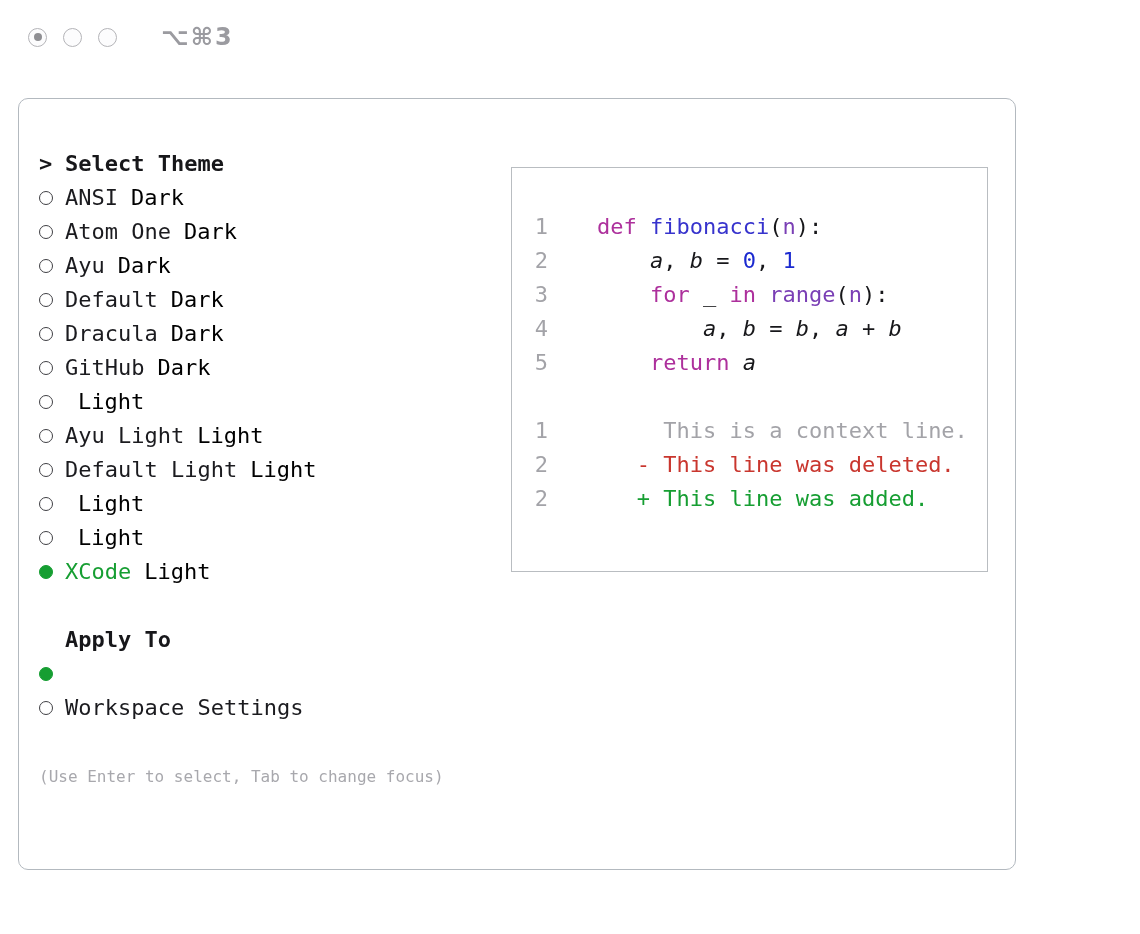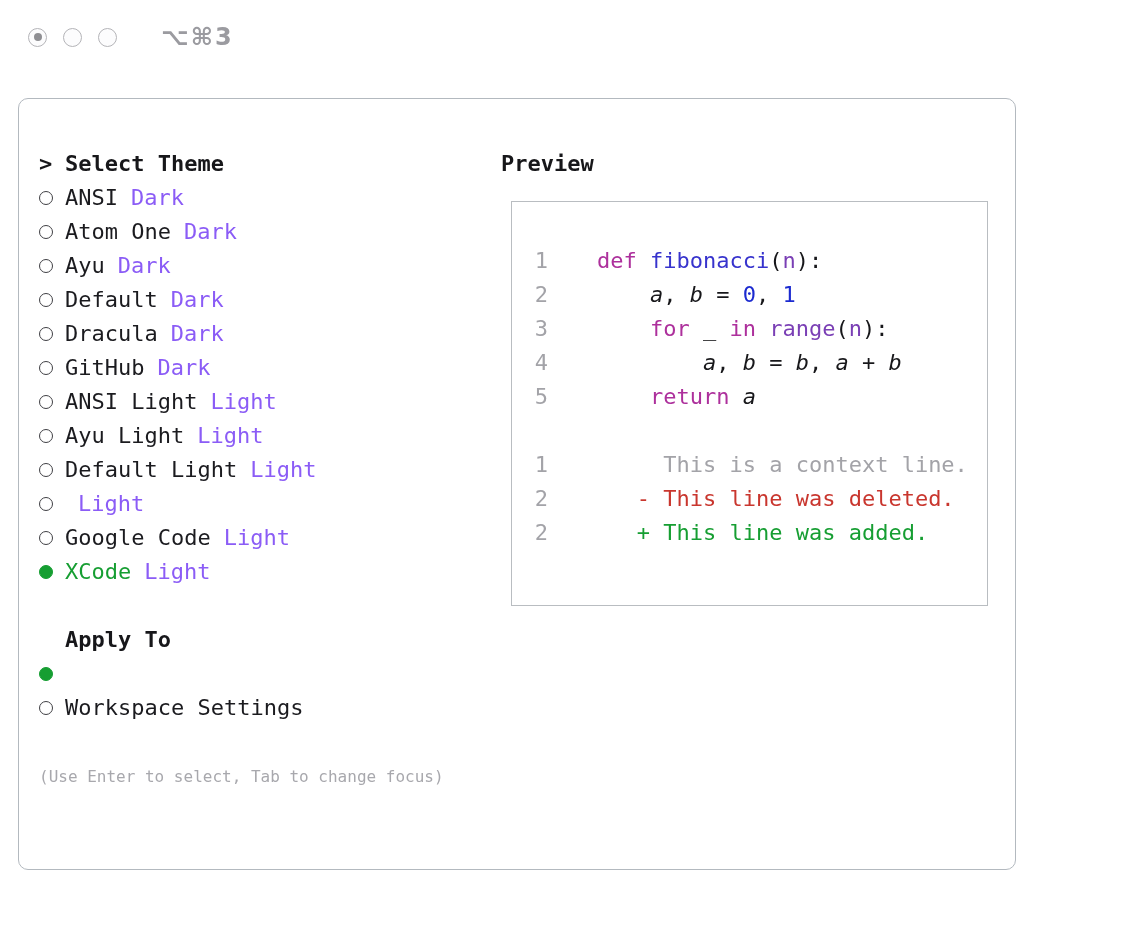--- a/index.html
+++ b/index.html
@@ -52,21 +52,21 @@
   }
   .marker-col { width: 26px; flex: none; display: flex; align-items: center; }
   .marker {
     width: 14px; height: 14px; border-radius: 50%;
     border: 1.8px solid #3f3f44; background: transparent;
   }
   .marker.filled { background: #169e32; border-color: #169e32; }
   .prefix { font-weight: bold; color: #17171a; }
   .section-title { font-weight: bold; color: #17171a; }
   .name { color: #1b1b1f; }
-  .variant { color: #8b5cf6; margin-left: 13px; }
+  .variant { color: #000000; margin-left: 13px; }
   .row.selected .name { color: #169e32; }
   .apply-block { margin-top: 34px; }
   .hint {
     margin-top: 34px; width: 420px;
     color: #a8a8ad; font-size: 16px; line-height: 35px;
   }
 
   
   .preview-col { position: absolute; left: 482px; top: 48px; }
   .preview-title {
@@ -107,44 +107,43 @@
       <span class="section-title">Select Theme</span>
     </div>
 
     <div>
         <div class="row"><span class="marker-col"><span class="marker"></span></span><span class="name">ANSI</span><span class="variant">Dark</span></div>
         <div class="row"><span class="marker-col"><span class="marker"></span></span><span class="name">Atom One</span><span class="variant">Dark</span></div>
         <div class="row"><span class="marker-col"><span class="marker"></span></span><span class="name">Ayu</span><span class="variant">Dark</span></div>
         <div class="row"><span class="marker-col"><span class="marker"></span></span><span class="name">Default</span><span class="variant">Dark</span></div>
         <div class="row"><span class="marker-col"><span class="marker"></span></span><span class="name">Dracula</span><span class="variant">Dark</span></div>
         <div class="row"><span class="marker-col"><span class="marker"></span></span><span class="name">GitHub</span><span class="variant">Dark</span></div>
-        <div class="row"><span class="marker-col"><span class="marker"></span></span><span class="name">ANSI Light</span><span class="variant">Light</span></div>
+        <div class="row"><span class="marker-col"><span class="marker"></span></span><span class="variant">Light</span></div>
         <div class="row"><span class="marker-col"><span class="marker"></span></span><span class="name">Ayu Light</span><span class="variant">Light</span></div>
         <div class="row"><span class="marker-col"><span class="marker"></span></span><span class="name">Default Light</span><span class="variant">Light</span></div>
         <div class="row"><span class="marker-col"><span class="marker"></span></span><span class="variant">Light</span></div>
-        <div class="row"><span class="marker-col"><span class="marker"></span></span><span class="name">Google Code</span><span class="variant">Light</span></div>
+        <div class="row"><span class="marker-col"><span class="marker"></span></span><span class="variant">Light</span></div>
         <div class="row selected"><span class="marker-col"><span class="marker filled"></span></span><span class="name">XCode</span><span class="variant">Light</span></div>
       </div>
 
     <div class="apply-block">
       <div class="row">
         <span class="marker-col"></span>
         <span class="section-title">Apply To</span>
       </div>
       <div>
           <div class="row selected"><span class="marker-col"><span class="marker filled"></span></span></div>
           <div class="row"><span class="marker-col"><span class="marker"></span></span><span class="name">Workspace Settings</span></div>
         </div>
     </div>
 
     <div class="hint">(Use Enter to select, Tab to change focus)</div>
   </div>
 
   <div class="preview-col">
-    <div class="preview-title">Preview</div>
     <div class="preview-box">
       <div>
           <div class="code-row">
             <span class="line-num">1</span>
             <span class="code-text"><span style="color: rgb(173, 48, 156);">def </span><span style="color: rgb(55, 51, 205);">fibonacci</span><span style="color: rgb(23, 23, 26);">(</span><span style="color: rgb(122, 63, 181);">n</span><span style="color: rgb(23, 23, 26);">):</span></span>
           </div>
           <div class="code-row">
             <span class="line-num">2</span>
             <span class="code-text"><span style="color: rgb(23, 23, 26);">    </span><span style="color: rgb(23, 23, 26); font-style: italic;">a</span><span style="color: rgb(23, 23, 26);">, </span><span style="color: rgb(23, 23, 26); font-style: italic;">b</span><span style="color: rgb(23, 23, 26);"> = </span><span style="color: rgb(27, 42, 208);">0</span><span style="color: rgb(23, 23, 26);">, </span><span style="color: rgb(27, 42, 208);">1</span></span>
           </div>

